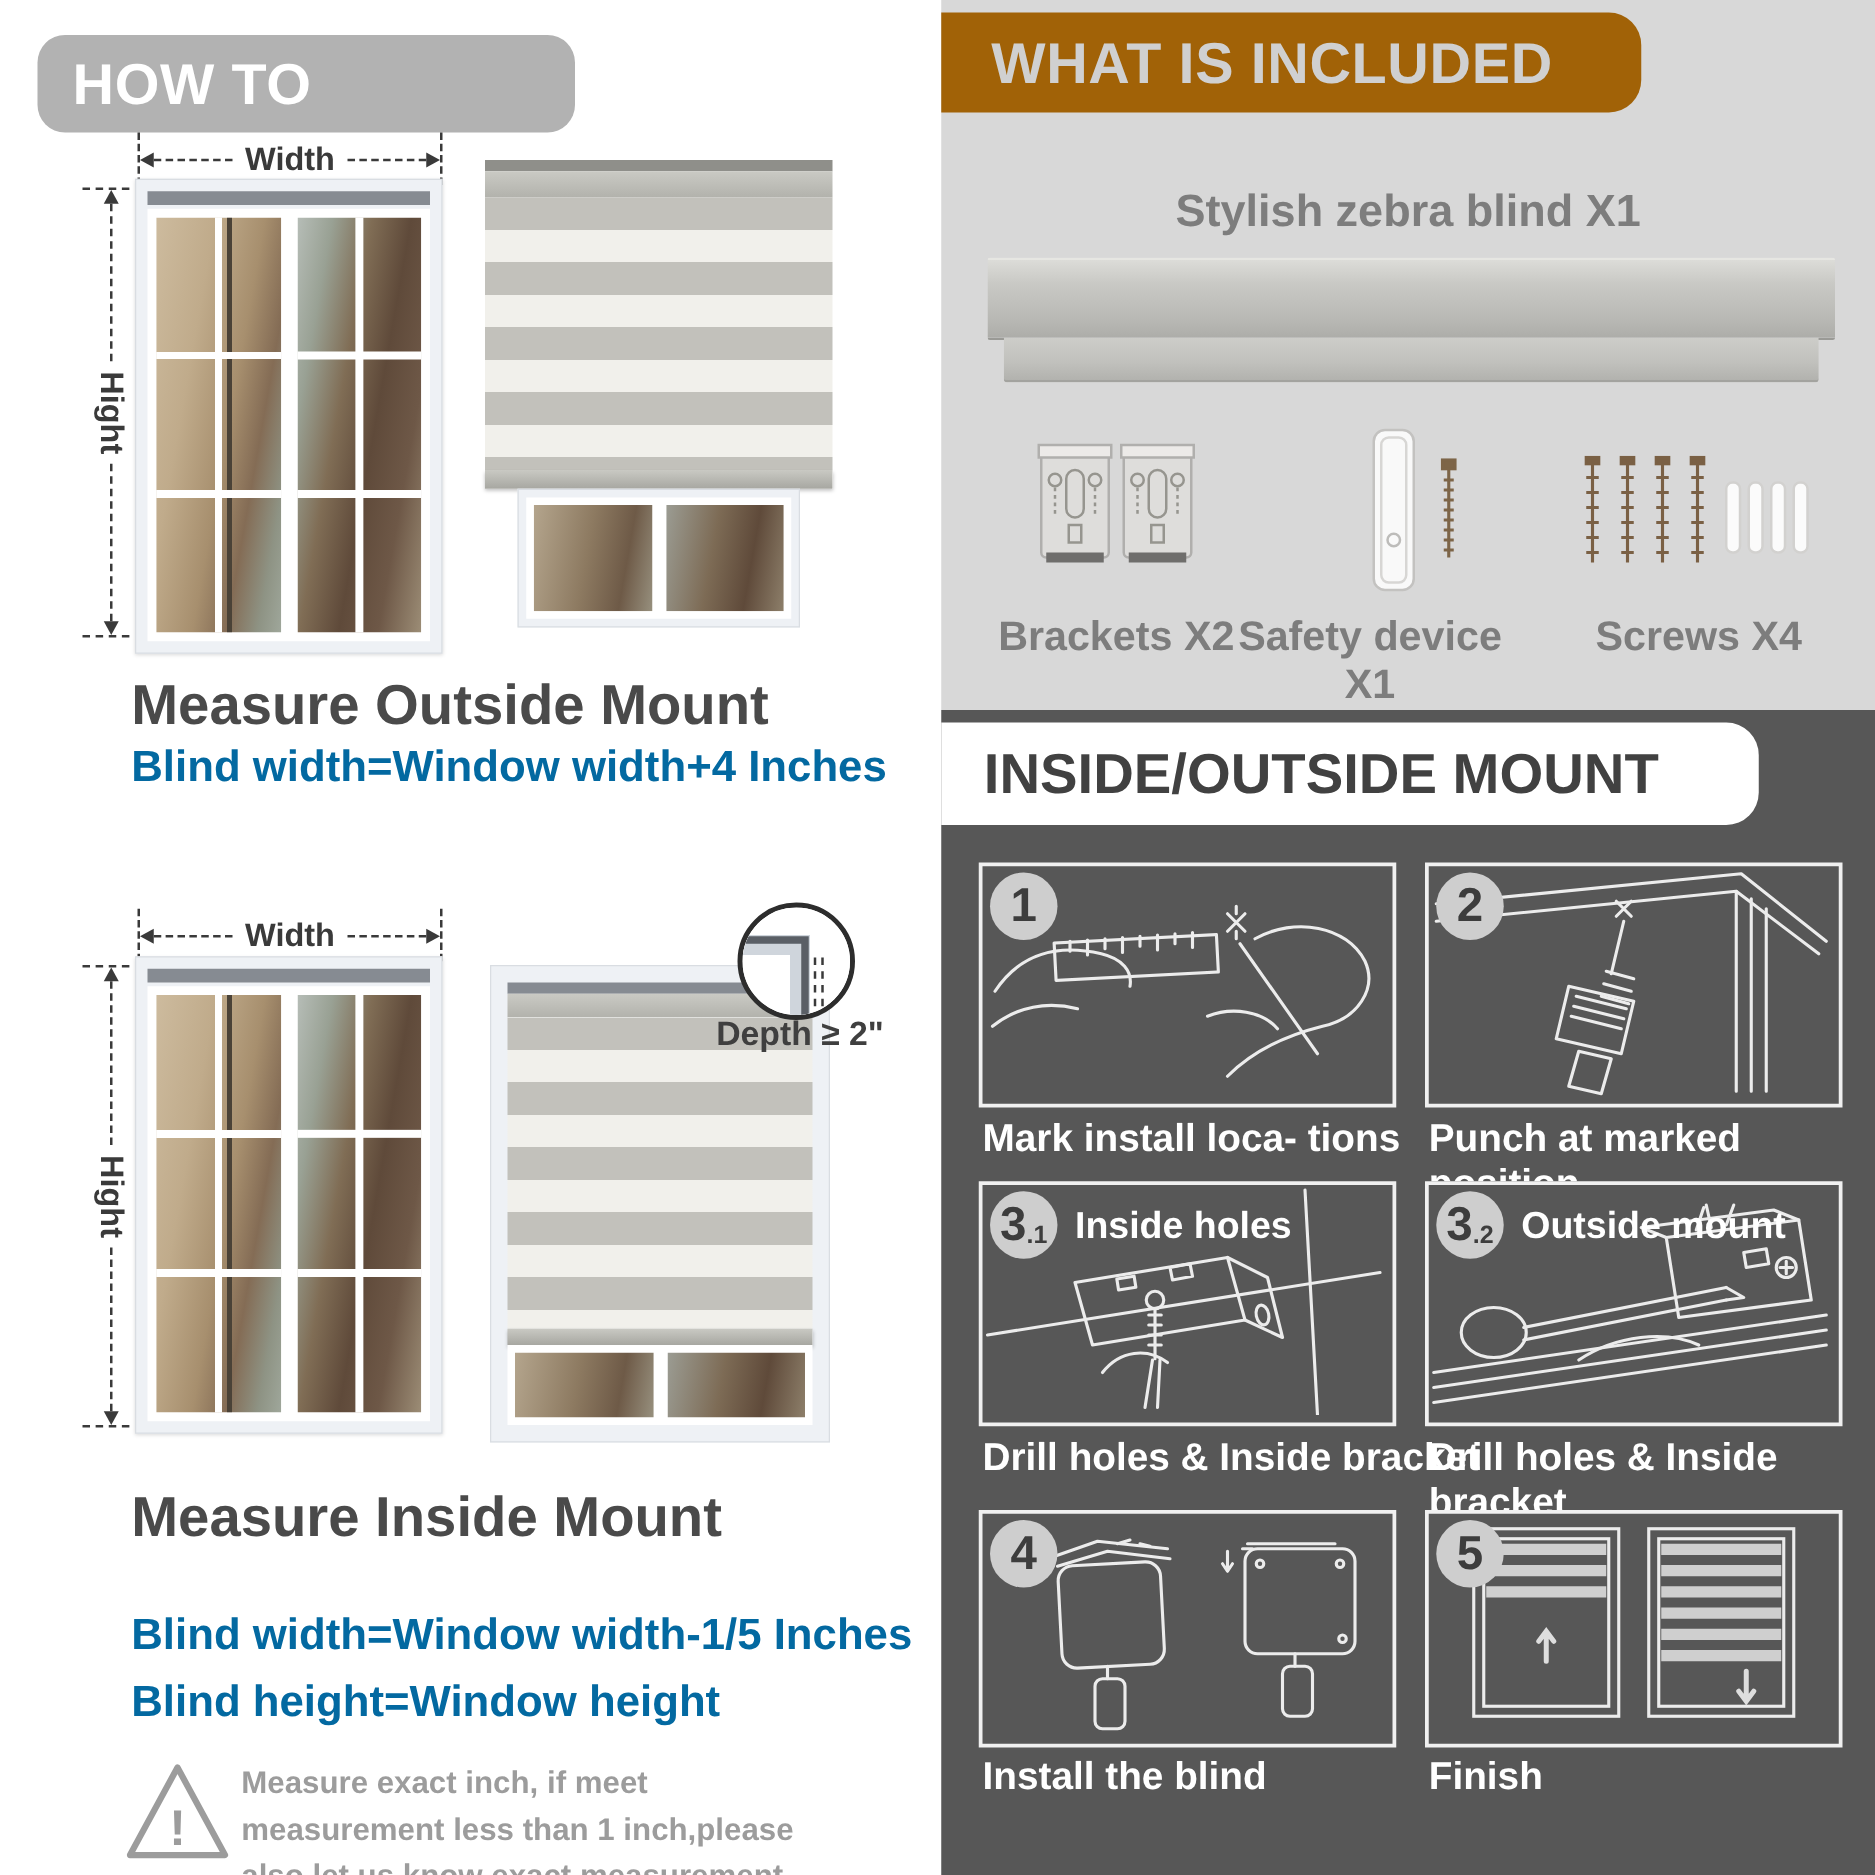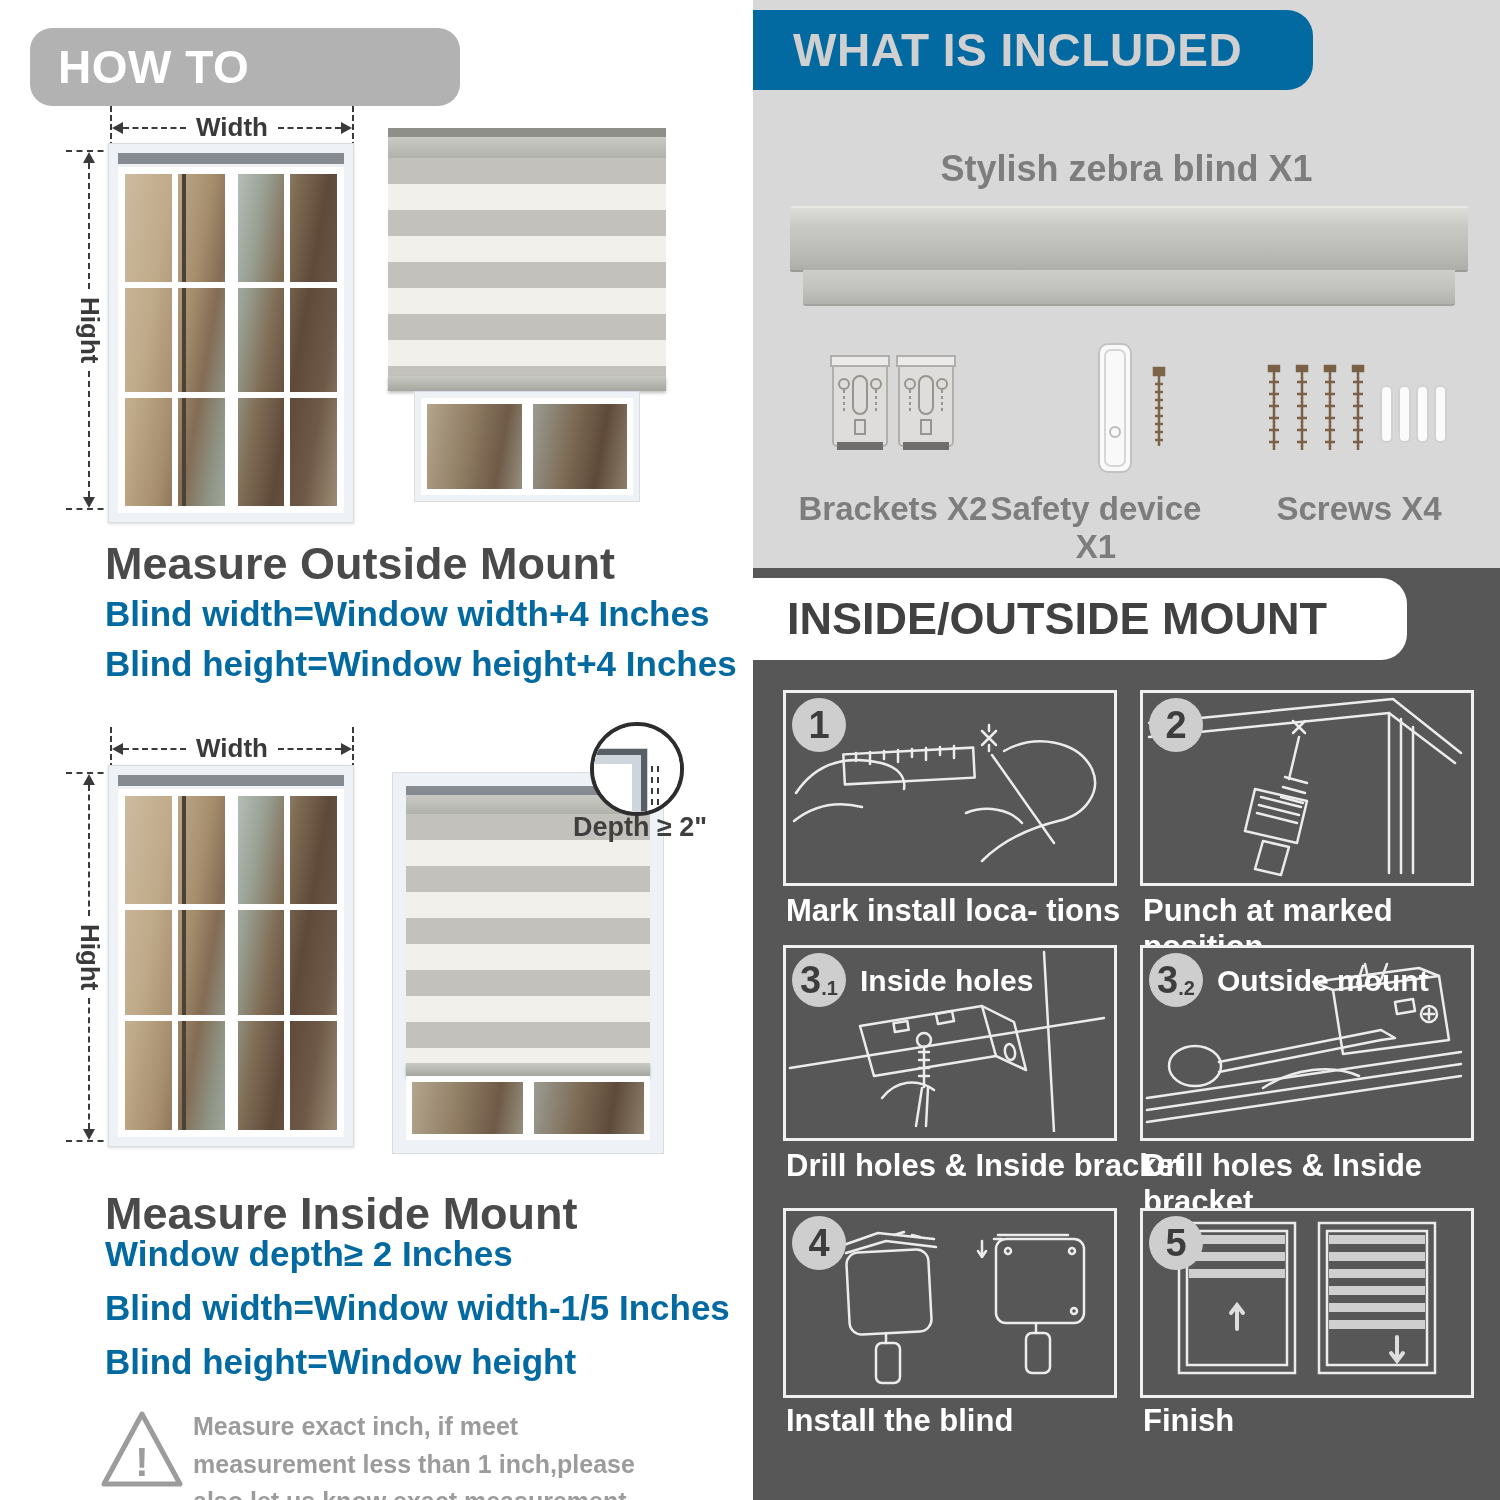--- a/index.html
+++ b/index.html
@@ -3,21 +3,21 @@
 <meta charset="utf-8">
 <style>
   html,body{margin:0;padding:0;background:#fff;}
   .page{position:relative;width:1500px;height:1500px;background:#ffffff;overflow:hidden;
         font-family:"Liberation Sans", sans-serif;}
   .abs{position:absolute;}
 
   
   .hdr-box{left:30px;top:28px;width:402px;height:78px;background:#b2b2b2;border-radius:22px;
            color:#fff;font-size:46px;font-weight:bold;line-height:78px;padding-left:28px;letter-spacing:.5px;}
-  .included-hdr{left:753px;top:10px;width:520px;height:80px;background:#0369a1;border-radius:0 26px 26px 0;
+  .included-hdr{left:753px;top:10px;width:520px;height:80px;background:#a16207;border-radius:0 26px 26px 0;
            color:#d0d0d0;font-size:46px;font-weight:bold;line-height:80px;padding-left:40px;letter-spacing:.5px;}
   .mount-hdr{left:753px;top:578px;width:620px;height:82px;background:#ffffff;border-radius:0 26px 26px 0;
            color:#414141;font-size:45px;font-weight:bold;line-height:82px;padding-left:34px;}
 
   
   .panel-light{left:753px;top:0;width:747px;height:568px;background:#d8d8d8;}
   .panel-dark{left:753px;top:568px;width:747px;height:932px;background:#575757;}
 
   .blind-title{left:753px;top:148px;width:747px;text-align:center;color:#7d7d7d;
                font-size:36px;font-weight:bold;}
@@ -141,21 +141,20 @@
     <div class="win-under">
       <div class="mini-glass">
         <div class="mini-pane mini-l"></div>
         <div class="mini-pane mini-r"></div>
       </div>
     </div>
   </div>
 
   <div class="abs m-title" style="left:105px;top:538px;">Measure Outside Mount</div>
   <div class="abs m-line" style="left:105px;top:594px;">Blind width=Window width+4 Inches</div>
-  <div class="abs m-line" style="left:105px;top:644px;">Blind height=Window height+4 Inches</div>
 
   <div class="abs harrow" style="left:112px;top:733px;width:240px;">
     <div class="tri-l"></div>
     <div class="dash"></div>
     <div class="lbl">Width</div>
     <div class="dash"></div>
     <div class="tri-r"></div>
   </div>
   <div class="abs vguide" style="left:110px;top:727px;height:42px;"></div>
   <div class="abs vguide" style="left:352px;top:727px;height:42px;"></div>
@@ -195,21 +194,20 @@
       <rect x="0" y="0" width="86" height="86" fill="#ffffff"></rect>
       <path d="M0,30 L46,30 L46,86" fill="none" stroke="#cfd5dc" stroke-width="16"></path>
       <path d="M0,26 L50,26 L50,86" fill="none" stroke="#5a5f66" stroke-width="6"></path>
       <path d="M58,40 L58,86" fill="none" stroke="#3a3a3a" stroke-width="2" stroke-dasharray="6 5"></path>
       <path d="M64,40 L64,86" fill="none" stroke="#3a3a3a" stroke-width="2" stroke-dasharray="6 5"></path>
     </svg>
   </div>
   <div class="abs depth-lbl" style="left:560px;top:812px;width:160px;">Depth ≥ 2"</div>
 
   <div class="abs m-title" style="left:105px;top:1172px;margin-top:16px;">Measure Inside Mount</div>
-  <div class="abs m-line" style="left:105px;top:1234px;">Window depth≥ 2 Inches</div>
   <div class="abs m-line" style="left:105px;top:1288px;">Blind width=Window width-1/5 Inches</div>
   <div class="abs m-line" style="left:105px;top:1342px;">Blind height=Window height</div>
 
   <div class="abs" style="left:96px;top:1404px;">
     <svg width="92" height="92" viewBox="0 0 92 92">
       <path d="M46,10 L84,80 L8,80 Z" fill="none" stroke="#9c9c9c" stroke-width="5" stroke-linejoin="round"></path>
       <text x="46" y="72" text-anchor="middle" font-size="40" font-weight="bold" fill="#9c9c9c" font-family="Liberation Sans, sans-serif">!</text>
     </svg>
   </div>
   <div class="abs warn-text" style="left:193px;top:1408px;">Measure exact inch, if meet measurement less than 1 inch,please also let us know exact measurement, please do not leave it</div>

